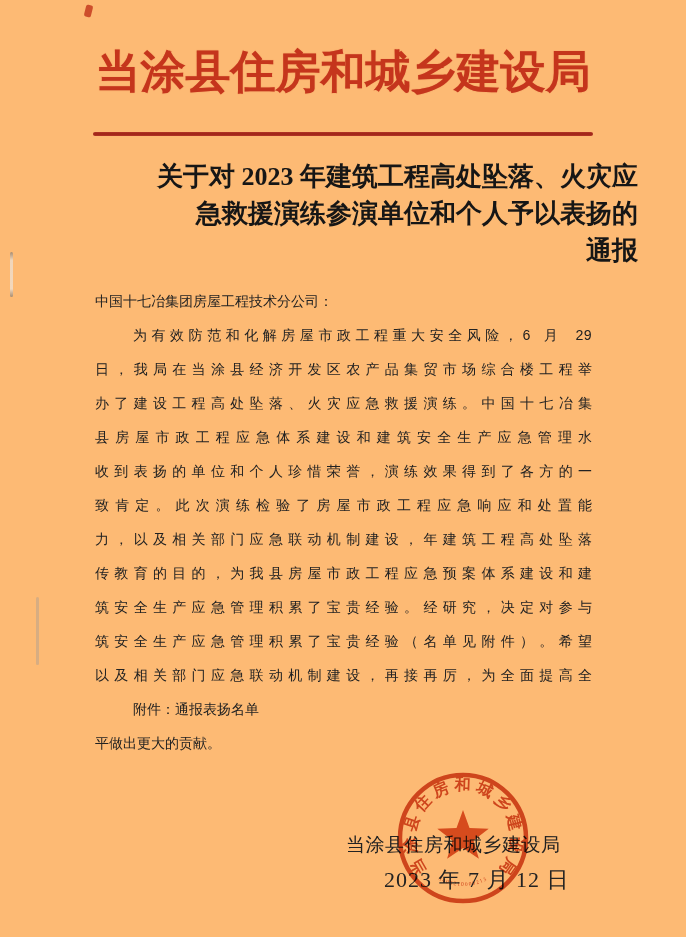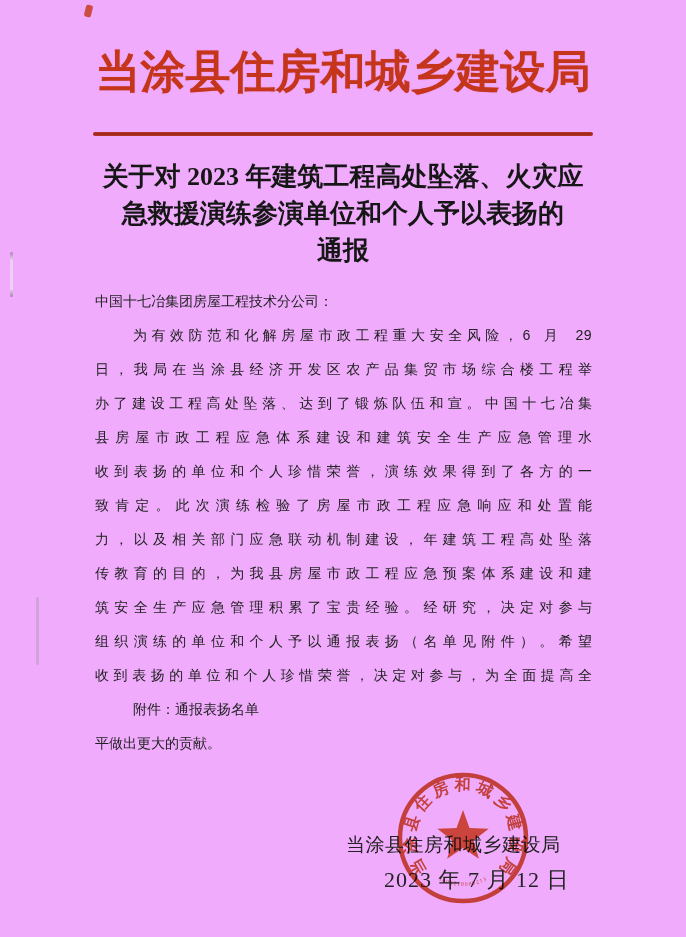--- a/index.html
+++ b/index.html
@@ -4,21 +4,21 @@
 <style>
   html,body{margin:0;padding:0;}
   body{
     background:#ffffff;
     font-family:"Liberation Serif","DejaVu Serif",serif;
   }
   .page{
     position:relative;
     width:686px;
     height:937px;
-    background:#f0abfc;
+    background:#fdba74;
     overflow:hidden;
   }
   
   .letterhead{
     position:absolute;
     left:0; top:36px;
     width:686px;
     text-align:center;
     font-size:45px;
     font-weight:bold;
@@ -33,21 +33,21 @@
     left:93px; top:132px;
     width:500px; height:4px;
     background:linear-gradient(#b3362a,#9e2415,#b3362a);
     border-radius:2px;
   }
   
   .doc-title{
     position:absolute;
     left:48px; top:158px;
     width:590px;
-    text-align:center;
+    text-align:right;
     font-size:26px;
     font-weight:bold;
     color:#161616;
     line-height:37px;
   }
   
   .body-block{
     position:absolute;
     left:95px; top:285px;
     width:497px;
@@ -134,29 +134,29 @@
   <div class="doc-title">
     <div>关于对 2023 年建筑工程高处坠落、火灾应</div>
     <div>急救援演练参演单位和个人予以表扬的</div>
     <div>通报</div>
   </div>
 
   <div class="body-block">
     <div class="line">中国十七冶集团房屋工程技术分公司：</div>
     <div class="line jline indent">为有效防范和化解房屋市政工程重大安全风险，6 月 29</div>
     <div class="line jline">日，我局在当涂县经济开发区农产品集贸市场综合楼工程举</div>
-    <div class="line jline">办了建设工程高处坠落、达到了锻炼队伍和宣。中国十七冶集</div>
+    <div class="line jline">办了建设工程高处坠落、火灾应急救援演练。中国十七冶集</div>
     <div class="line jline">县房屋市政工程应急体系建设和建筑安全生产应急管理水</div>
     <div class="line jline">收到表扬的单位和个人珍惜荣誉，演练效果得到了各方的一</div>
     <div class="line jline">致肯定。此次演练检验了房屋市政工程应急响应和处置能</div>
     <div class="line jline">力，以及相关部门应急联动机制建设，年建筑工程高处坠落</div>
     <div class="line jline">传教育的目的，为我县房屋市政工程应急预案体系建设和建</div>
     <div class="line jline">筑安全生产应急管理积累了宝贵经验。经研究，决定对参与</div>
-    <div class="line jline">组织演练的单位和个人予以通报表扬（名单见附件）。希望</div>
-    <div class="line jline">收到表扬的单位和个人珍惜荣誉，决定对参与，为全面提高全</div>
+    <div class="line jline">筑安全生产应急管理积累了宝贵经验（名单见附件）。希望</div>
+    <div class="line jline">以及相关部门应急联动机制建设，再接再厉，为全面提高全</div>
     <div class="line indent">附件：通报表扬名单</div>
     <div class="line">平做出更大的贡献。</div>
   </div>
 
   <div class="signature">当涂县住房和城乡建设局</div>
   <div class="doc-date">2023 年 7 月 12 日</div>
 
   <svg class="seal" viewBox="0 0 140 142">
     <circle cx="70" cy="71" r="63" fill="none" stroke="#c8431c" stroke-width="4.5"></circle>
     <polygon fill="#d24e1e" points="70,43 76.5,61.1 95.7,61.7 80.5,73.4 85.9,91.8 70,81 54.1,91.8 59.5,73.4 44.3,61.7 63.5,61.1"></polygon>

